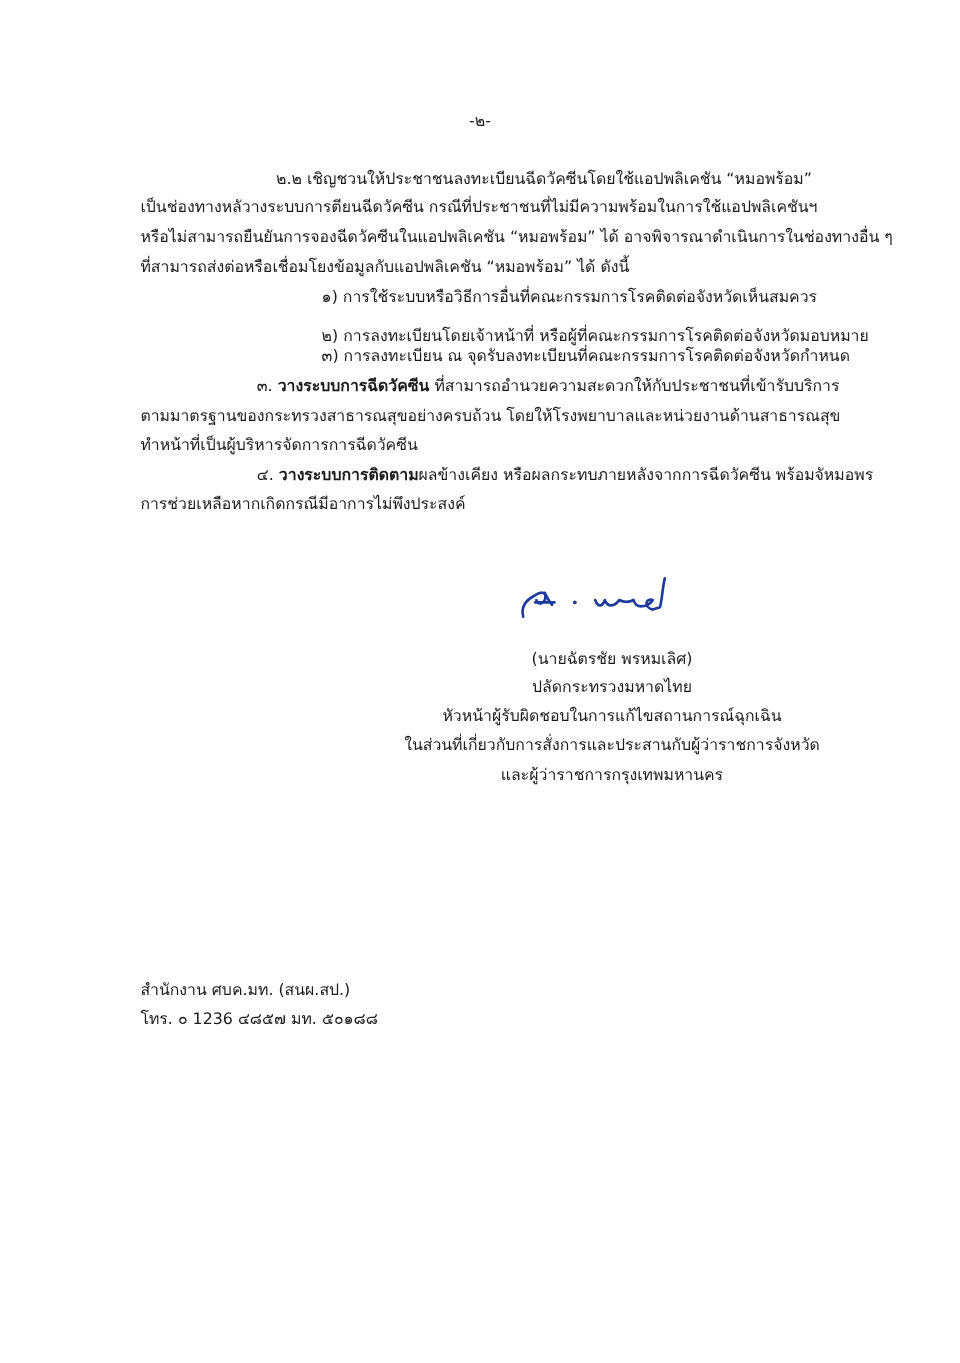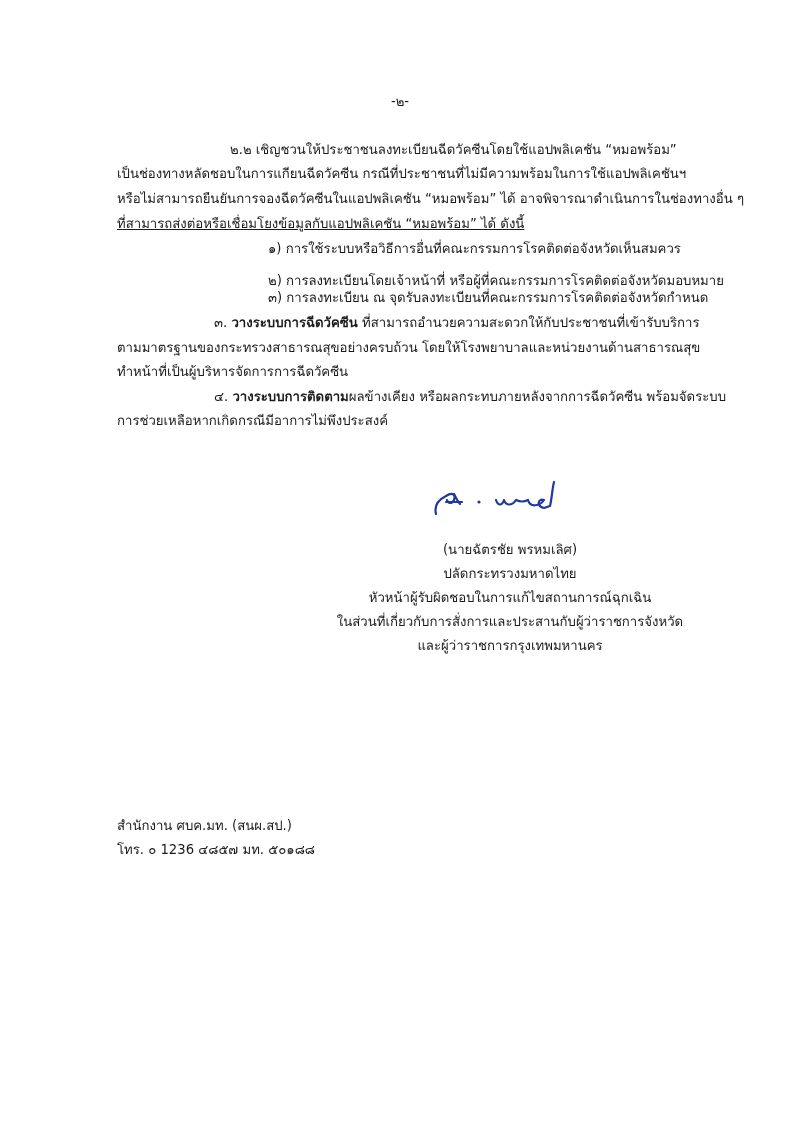--- a/index.html
+++ b/index.html
@@ -21,39 +21,39 @@
   }
 </style>
 </head>
 <body>
 
 <div>
 
   <div class="line center" style="left:0; width:800px; top:92px;">-๒-</div>
 
   <div class="line" style="left:230px; top:140px;">๒.๒ เชิญชวนให้ประชาชนลงทะเบียนฉีดวัคซีนโดยใช้แอปพลิเคชัน “หมอพร้อม”</div>
-  <div class="line" style="left:117px; top:164px;">เป็นช่องทางหลัดชอบในการแกียนฉีดวัคซีน กรณีที่ประชาชนที่ไม่มีความพร้อมในการใช้แอปพลิเคชันฯ</div>
+  <div class="line" style="left:117px; top:164px;">เป็นช่องทางหลัวางระบบการตียนฉีดวัคซีน กรณีที่ประชาชนที่ไม่มีความพร้อมในการใช้แอปพลิเคชันฯ</div>
   <div class="line" style="left:117px; top:189px;">หรือไม่สามารถยืนยันการจองฉีดวัคซีนในแอปพลิเคชัน “หมอพร้อม” ได้ อาจพิจารณาดำเนินการในช่องทางอื่น ๆ</div>
-  <div class="line" style="left:117px; top:214px;text-decoration:underline;">ที่สามารถส่งต่อหรือเชื่อมโยงข้อมูลกับแอปพลิเคชัน “หมอพร้อม” ได้ ดังนี้</div>
+  <div class="line" style="left:117px; top:214px;">ที่สามารถส่งต่อหรือเชื่อมโยงข้อมูลกับแอปพลิเคชัน “หมอพร้อม” ได้ ดังนี้</div>
 
   <div class="line" style="left:268px; top:239px;">๑) การใช้ระบบหรือวิธีการอื่นที่คณะกรรมการโรคติดต่อจังหวัดเห็นสมควร</div>
   <div class="line" style="left:268px; top:271px;">๒) การลงทะเบียนโดยเจ้าหน้าที่ หรือผู้ที่คณะกรรมการโรคติดต่อจังหวัดมอบหมาย</div>
   <div class="line" style="left:268px; top:288px;">๓) การลงทะเบียน ณ จุดรับลงทะเบียนที่คณะกรรมการโรคติดต่อจังหวัดกำหนด</div>
 
   <div class="line" style="left:214px; top:313px;">
     <span>๓.</span>
     <span class="b">วางระบบการฉีดวัคซีน</span>
     <span>ที่สามารถอำนวยความสะดวกให้กับประชาชนที่เข้ารับบริการ</span>
   </div>
   <div class="line" style="left:117px; top:338px;">ตามมาตรฐานของกระทรวงสาธารณสุขอย่างครบถ้วน โดยให้โรงพยาบาลและหน่วยงานด้านสาธารณสุข</div>
   <div class="line" style="left:117px; top:362px;">ทำหน้าที่เป็นผู้บริหารจัดการการฉีดวัคซีน</div>
 
   <div class="line" style="left:214px; top:387px;">
     <span>๔.</span>
-    <span class="b">วางระบบการติดตาม</span><span>ผลข้างเคียง หรือผลกระทบภายหลังจากการฉีดวัคซีน พร้อมจัดระบบ</span>
+    <span class="b">วางระบบการติดตาม</span><span>ผลข้างเคียง หรือผลกระทบภายหลังจากการฉีดวัคซีน พร้อมจัหมอพร</span>
   </div>
   <div class="line" style="left:117px; top:411px;">การช่วยเหลือหากเกิดกรณีมีอาการไม่พึงประสงค์</div>
 
   <svg class="sig" viewBox="0 0 140 40">
     <path d="M4 36 C 2 28, 6 22, 14 18 C 20 14, 24 16, 22 22 C 20 26, 16 26, 15 22 M 14 24 L 30 24 M 22 16 C 24 20, 26 24, 28 26" fill="none" stroke="#1f3a9e" stroke-width="2.2" stroke-linecap="round"></path>
     <circle cx="47" cy="24" r="1.6" fill="#1f3a9e"></circle>
     <path d="M64 22 C 66 28, 70 28, 72 22 C 74 28, 80 28, 84 22 C 88 24, 92 24, 96 22 C 98 30, 108 28, 112 22 C 106 20, 104 28, 112 30 L 118 28 C 120 20, 120 12, 122 4" fill="none" stroke="#1f3a9e" stroke-width="2.2" stroke-linecap="round" stroke-linejoin="round"></path>
   </svg>
 
   <div class="line center" style="left:300px; width:420px; top:540px;">(นายฉัตรชัย  พรหมเลิศ)</div>

